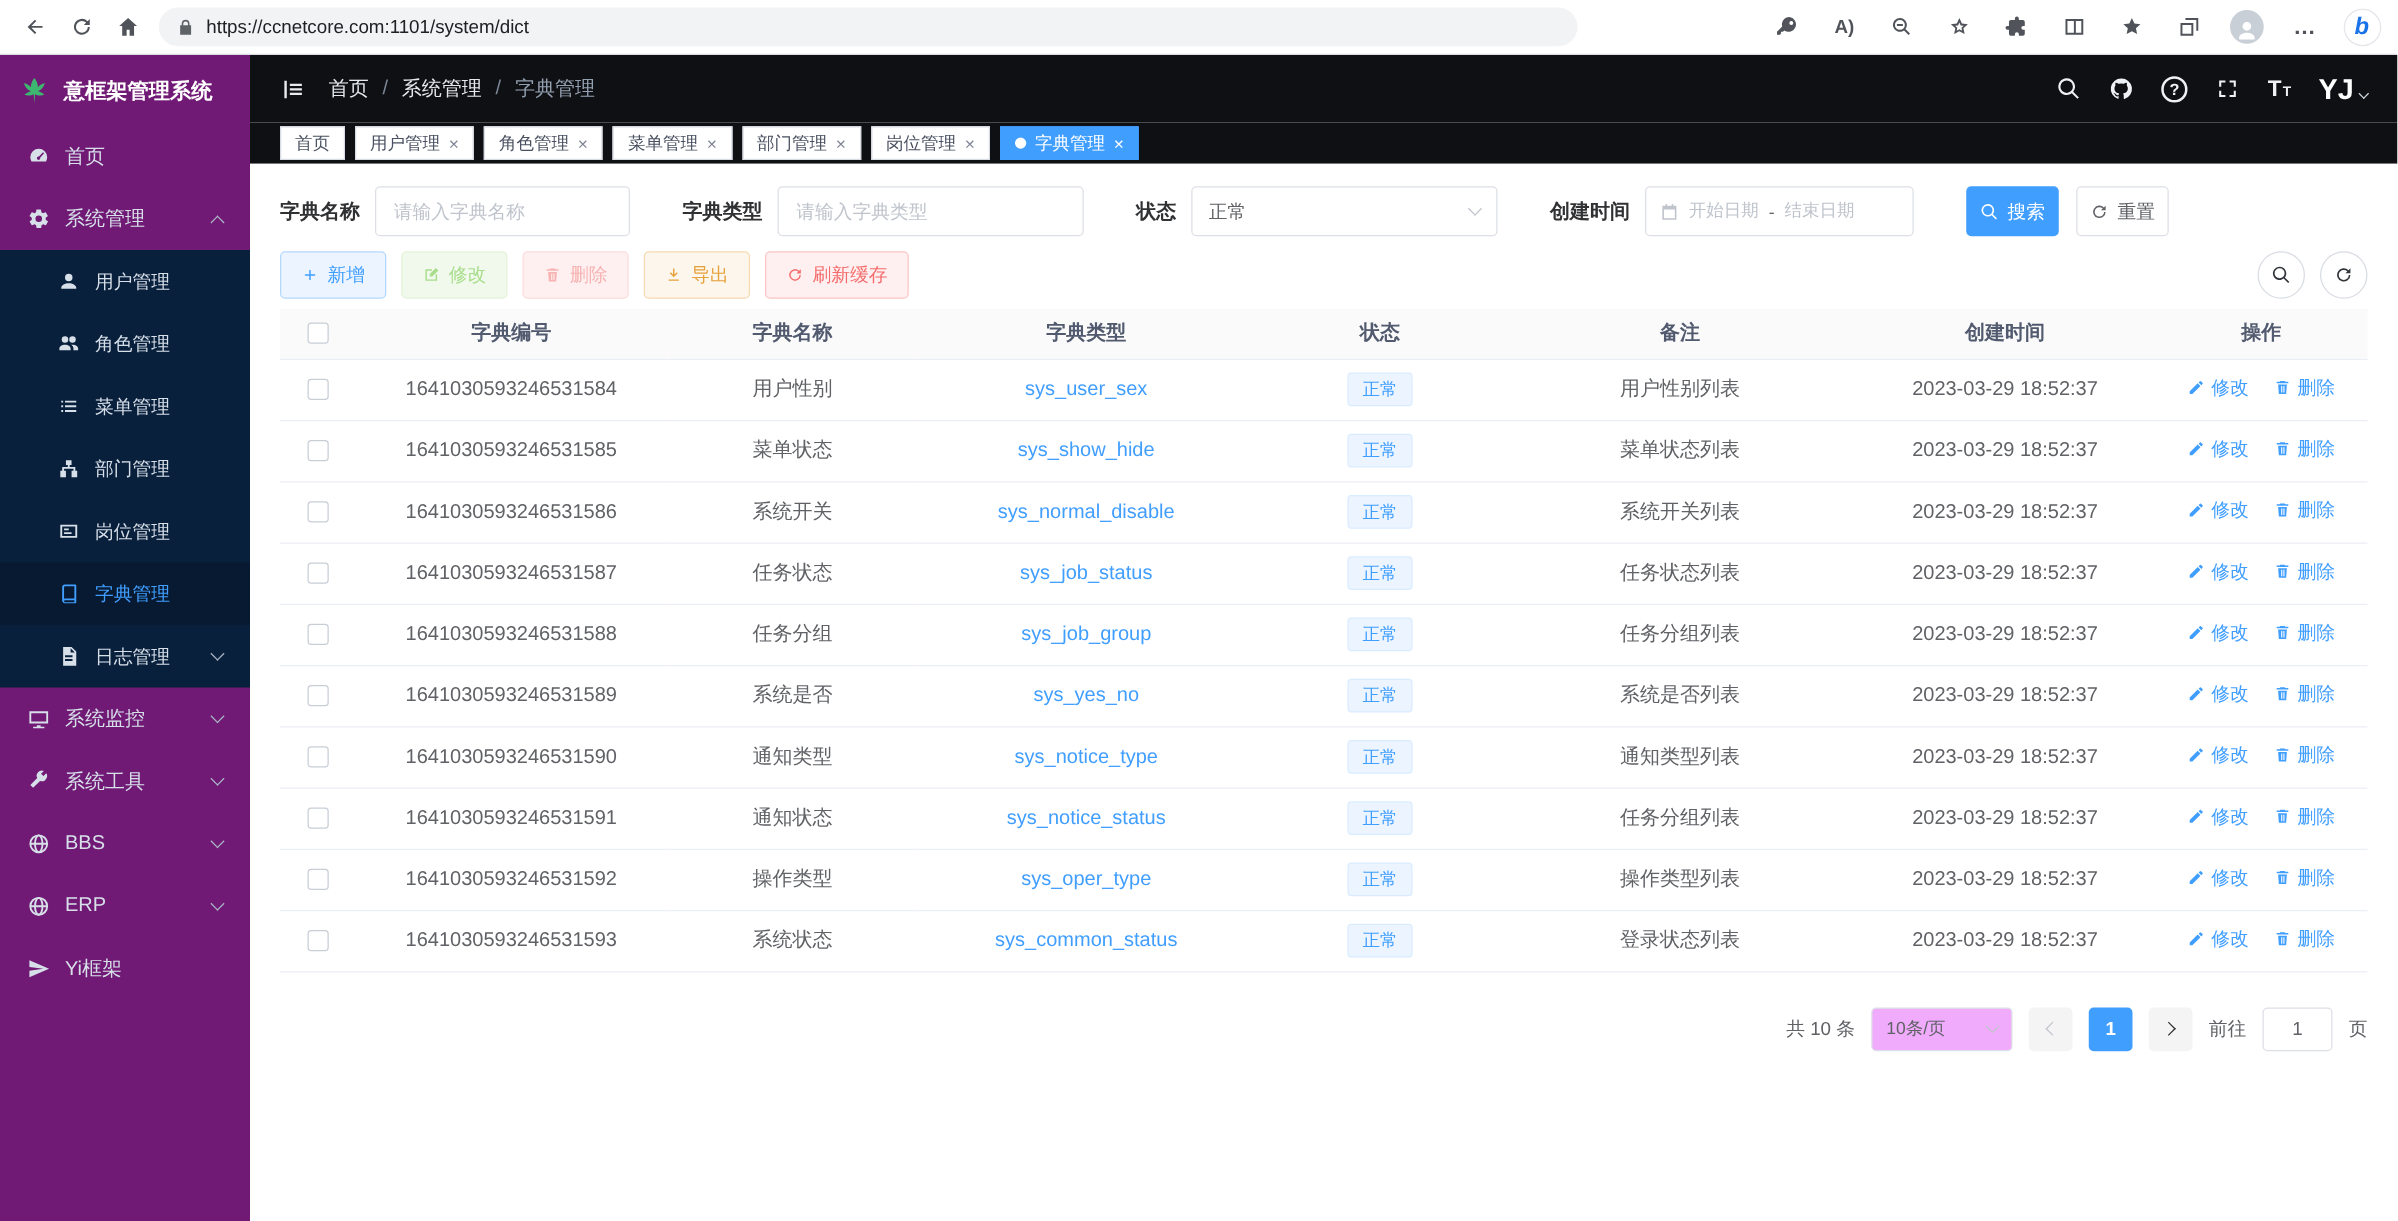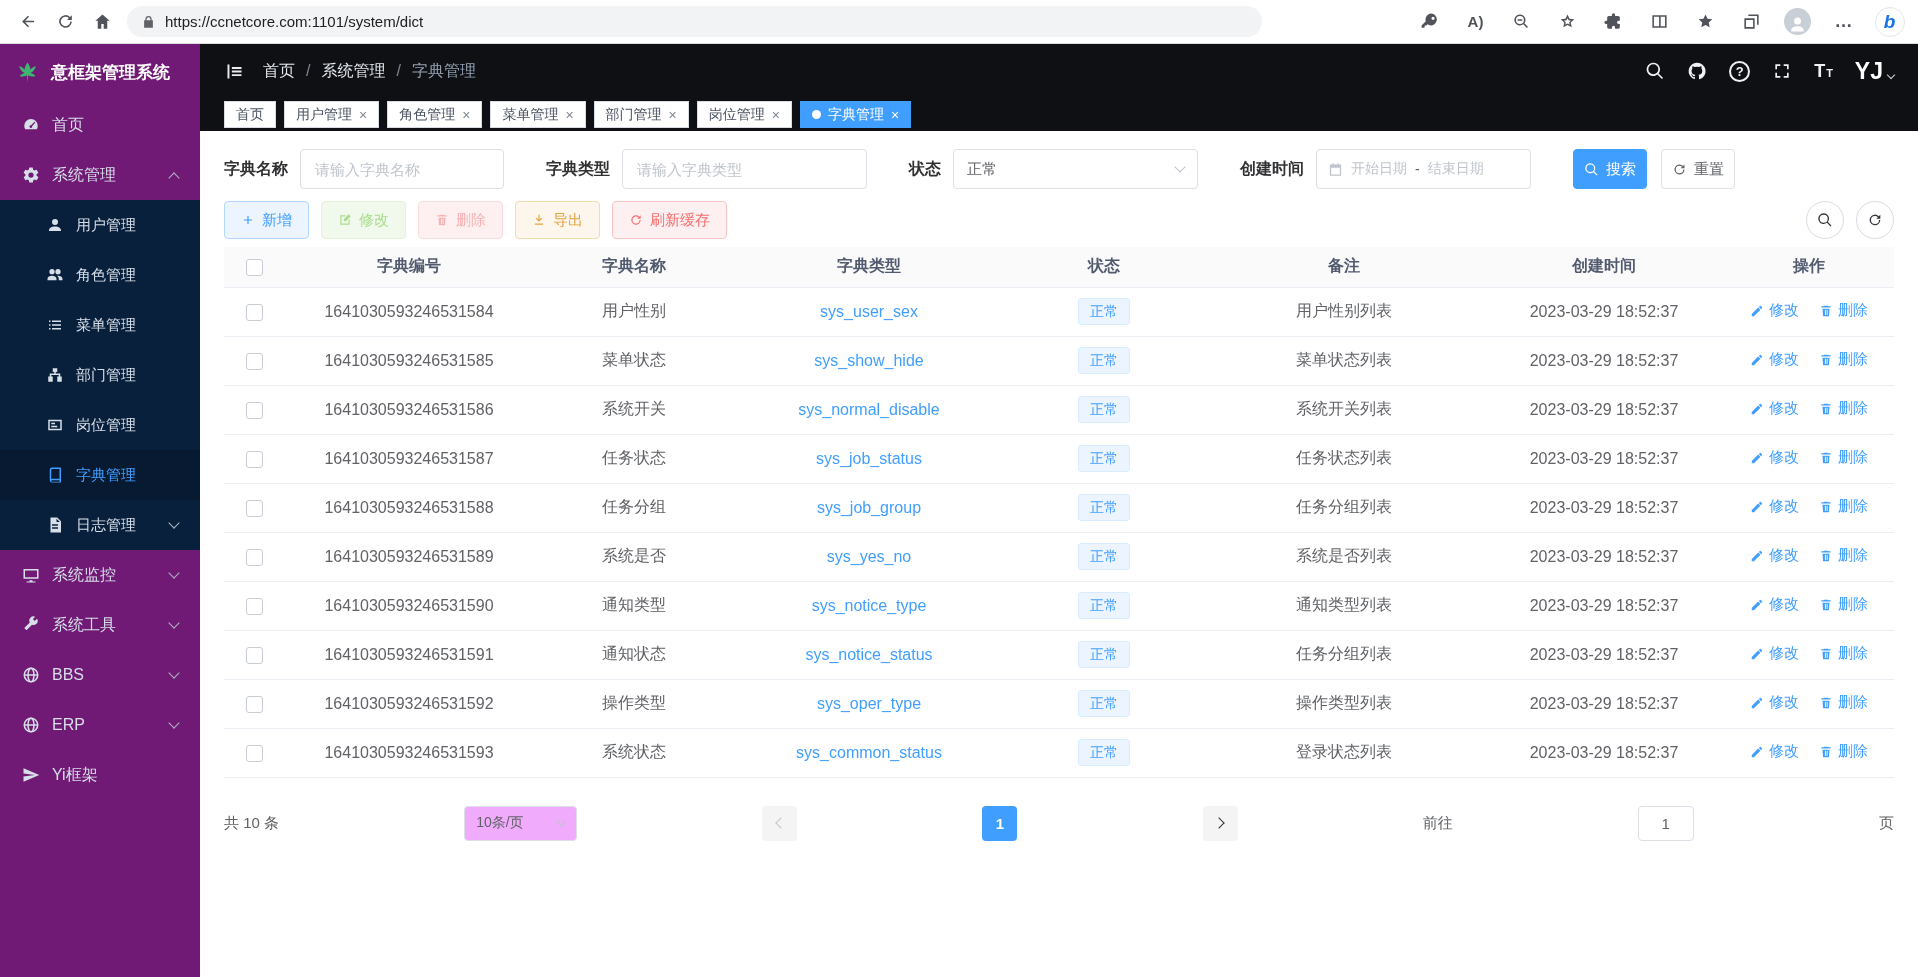--- a/index.html
+++ b/index.html
@@ -96,21 +96,21 @@
 
   table {width:100%;border-collapse:collapse;table-layout:fixed;margin-top:8px;}
   thead th {height:40px;background:#fafafa;font-size:16px;color:#515a6e;font-weight:bold;border-bottom:1px solid #ebeef5;text-align:center;}
   tbody td {height:49px;border-bottom:1px solid #ebeef5;font-size:16px;color:#606266;text-align:center;vertical-align:middle;}
   .cbx {display:inline-block;width:17px;height:17px;border:1px solid #c8cdd6;border-radius:3px;background:#fff;vertical-align:middle;cursor:pointer;}
   .tag-normal {display:inline-block;padding:4px 11px;font-size:14px;color:#409eff;background:#ecf5ff;border:1px solid #d9ecff;border-radius:3px;line-height:1.2;}
   .tlink {color:#409eff;cursor:pointer;}
   .op {color:#409eff;display:inline-flex;align-items:center;gap:5px;margin:0 10px;font-size:15px;cursor:pointer;}
   .op svg {width:14px;height:14px;fill:currentColor;}
 
-  .pager {display:flex;align-items:center;justify-content:space-between;margin-top:28px;gap:13px;font-size:15px;color:#606266;}
+  .pager {display:flex;align-items:center;justify-content:flex-end;margin-top:28px;gap:13px;font-size:15px;color:#606266;}
   .psize {width:113px;height:35px;border:1px solid #dcdfe6;border-radius:4px;display:flex;align-items:center;justify-content:space-between;padding:0 11px;cursor:pointer;font-size:14px;color:#606266;background:#f0abfc;}
   .pbtn {min-width:35px;height:35px;border-radius:4px;background:#f4f4f5;display:flex;align-items:center;justify-content:center;cursor:pointer;color:#303133;}
   .pbtn.disabled {color:#c0c4cc;cursor:default;}
   .pbtn.cur {background:#409eff;color:#fff;font-weight:bold;font-size:15px;}
   .goto {width:56px;height:35px;border:1px solid #dcdfe6;border-radius:4px;text-align:center;font-size:15px;color:#606266;outline:none;font-family:inherit;}
   .chev {display:inline-block;width:8px;height:8px;border-right:1.8px solid currentColor;border-bottom:1.8px solid currentColor;}
   .chev.down {transform:rotate(45deg);margin-top:-4px;color:#c0c4cc;}
   .chev.left {transform:rotate(135deg);margin-left:3px;}
   .chev.right {transform:rotate(-45deg);margin-right:3px;}
 </style>

